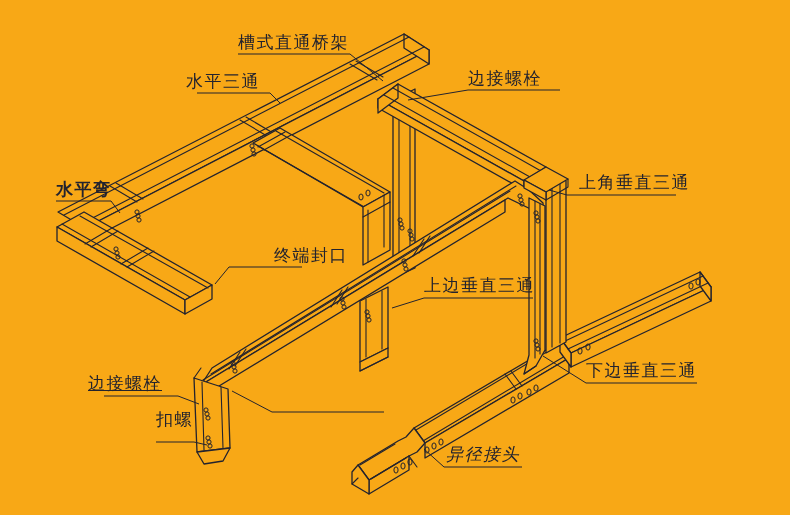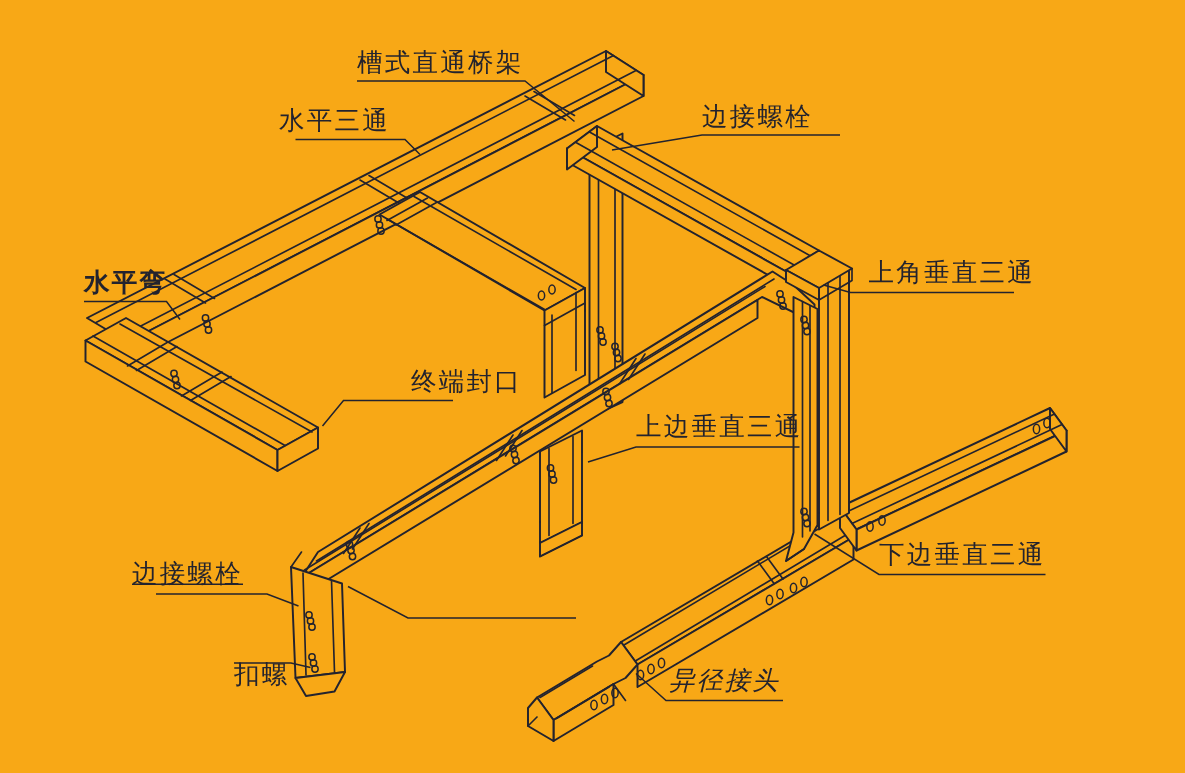--- a/index.html
+++ b/index.html
@@ -28,21 +28,21 @@
   .lbl-trough{left:238px;top:33px;}
   .lbl-htee{left:186px;top:72px;}
   .lbl-vup{left:468px;top:69px;}
   .lbl-hbend{left:56px;top:180px;font-weight:bold;}
   .lbl-vdown{left:260px;top:192px;}
   .lbl-topcorner{left:567px;top:173px;margin-left:12px;}
   .lbl-endcap{left:229px;top:246px;margin-left:45px;}
   .lbl-topside{left:424px;top:276px;}
   .lbl-bottomside{left:586px;top:361px;}
   .lbl-bolt{left:88px;top:374px;text-decoration:underline;}
-  .lbl-screw{left:156px;top:441px;}
+  .lbl-screw{left:156px;top:410px;}
   .lbl-vleftup{left:272px;top:390px;}
   .lbl-reducer{left:446px;top:445px;font-style:italic;}
 
   .face{fill:var(--bg);stroke:var(--ln);stroke-width:1.3;stroke-linejoin:round;}
   .ln{fill:none;stroke:var(--ln);stroke-width:1.1;stroke-linejoin:round;stroke-linecap:round;}
   .thin{fill:none;stroke:var(--ln);stroke-width:1;}
   .coil{fill:none;stroke:var(--ln);stroke-width:1;}
 </style>
 </head>
 <body>

